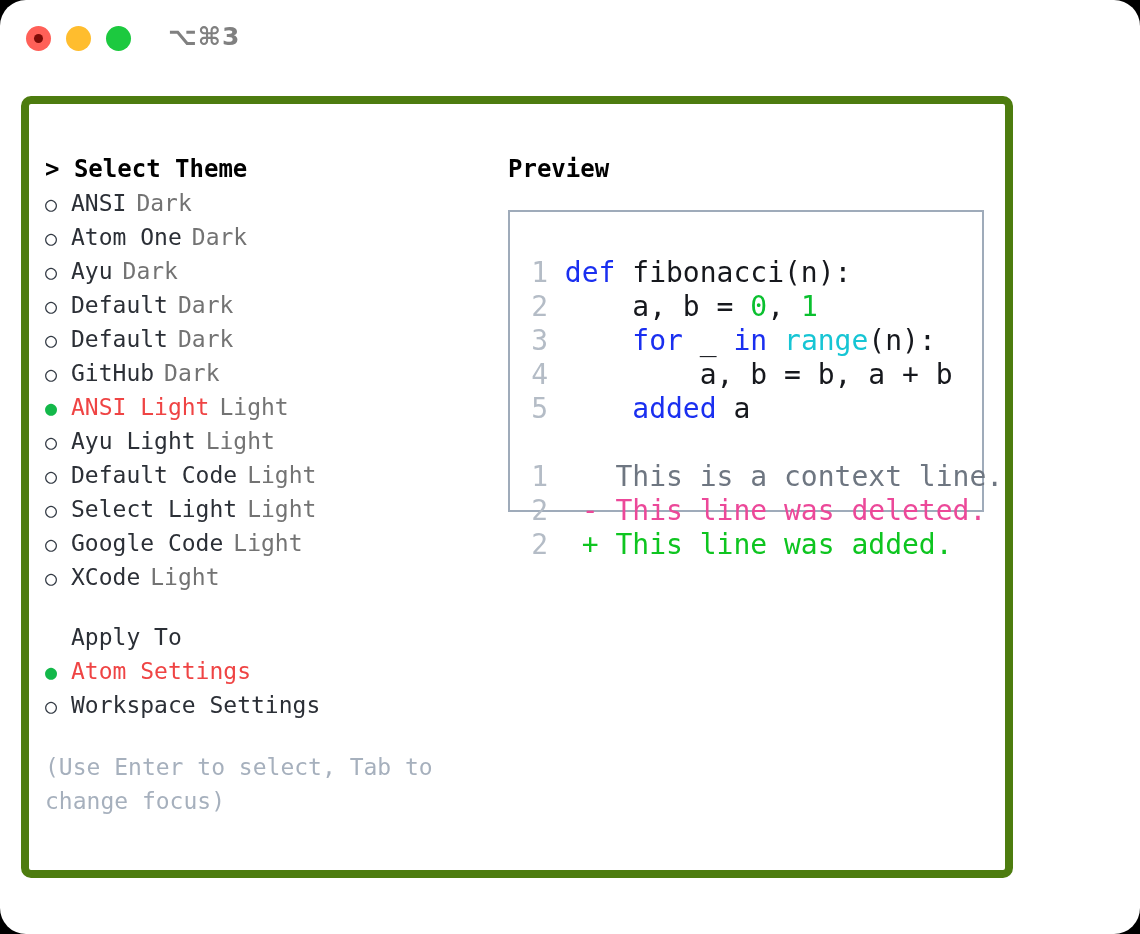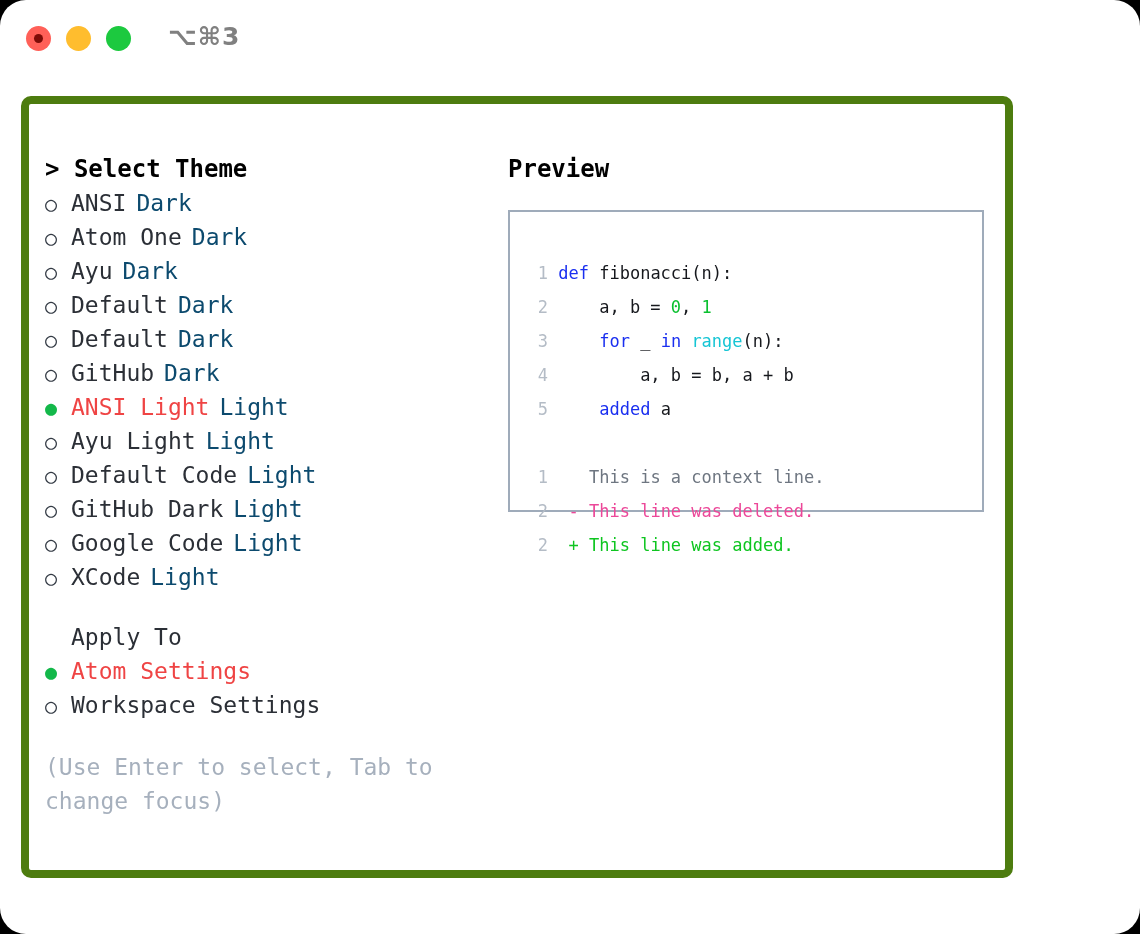--- a/index.html
+++ b/index.html
@@ -101,21 +101,21 @@
   .bullet {
     width: 26px;
     flex: 0 0 26px;
     font-size: 20px;
     color: #333a44;
   }
   .bullet.on { color: #13b84a; }
   .opt-label { color: #2b2f36; }
   .opt-label.sel { color: #ef4444; }
   .opt-tag {
-    color: #0c4a6e;
+    color: #737373;
     padding-left: 10px;
   }
 
   .sub-heading {
     font-size: 23px;
     color: #2b2f36;
     line-height: 34px;
     padding-left: 26px;
     white-space: pre;
   }
@@ -148,21 +148,21 @@
     margin-top: 24px;
     width: 476px;
     height: 302px;
     border: 2px solid #9fabba;
     box-sizing: border-box;
     background: #ffffff;
     padding: 44px 0 0 16px;
   }
 
   .code-line {
-    font-size: 17px;
+    font-size: 28px;
     line-height: 34px;
     white-space: pre;
   }
   .lnum {
     color: #b4bcc6;
     display: inline-block;
     width: 22px;
     text-align: right;
   }
   .gap { height: 34px; }
@@ -199,21 +199,21 @@
       <div id="theme-list">
           <div class="opt-row"><span class="bullet">○</span><span class="opt-label">ANSI</span><span class="opt-tag">Dark</span></div>
           <div class="opt-row"><span class="bullet">○</span><span class="opt-label">Atom One</span><span class="opt-tag">Dark</span></div>
           <div class="opt-row"><span class="bullet">○</span><span class="opt-label">Ayu</span><span class="opt-tag">Dark</span></div>
           <div class="opt-row"><span class="bullet">○</span><span class="opt-label">Default</span><span class="opt-tag">Dark</span></div>
           <div class="opt-row"><span class="bullet">○</span><span class="opt-label">Default</span><span class="opt-tag">Dark</span></div>
           <div class="opt-row"><span class="bullet">○</span><span class="opt-label">GitHub</span><span class="opt-tag">Dark</span></div>
           <div class="opt-row"><span class="bullet on">●</span><span class="opt-label sel">ANSI Light</span><span class="opt-tag">Light</span></div>
           <div class="opt-row"><span class="bullet">○</span><span class="opt-label">Ayu Light</span><span class="opt-tag">Light</span></div>
           <div class="opt-row"><span class="bullet">○</span><span class="opt-label">Default Code</span><span class="opt-tag">Light</span></div>
-          <div class="opt-row"><span class="bullet">○</span><span class="opt-label">GitHub Dark</span><span class="opt-tag">Light</span></div>
+          <div class="opt-row"><span class="bullet">○</span><span class="opt-label">Select Light</span><span class="opt-tag">Light</span></div>
           <div class="opt-row"><span class="bullet">○</span><span class="opt-label">Google Code</span><span class="opt-tag">Light</span></div>
           <div class="opt-row"><span class="bullet">○</span><span class="opt-label">XCode</span><span class="opt-tag">Light</span></div>
         </div>
 
       <div id="spacer"></div>
 
       <div class="sub-heading">Apply To</div>
 
       <div id="apply-list">
           <div class="opt-row"><span class="bullet on">●</span><span class="opt-label sel">Atom Settings</span></div>

